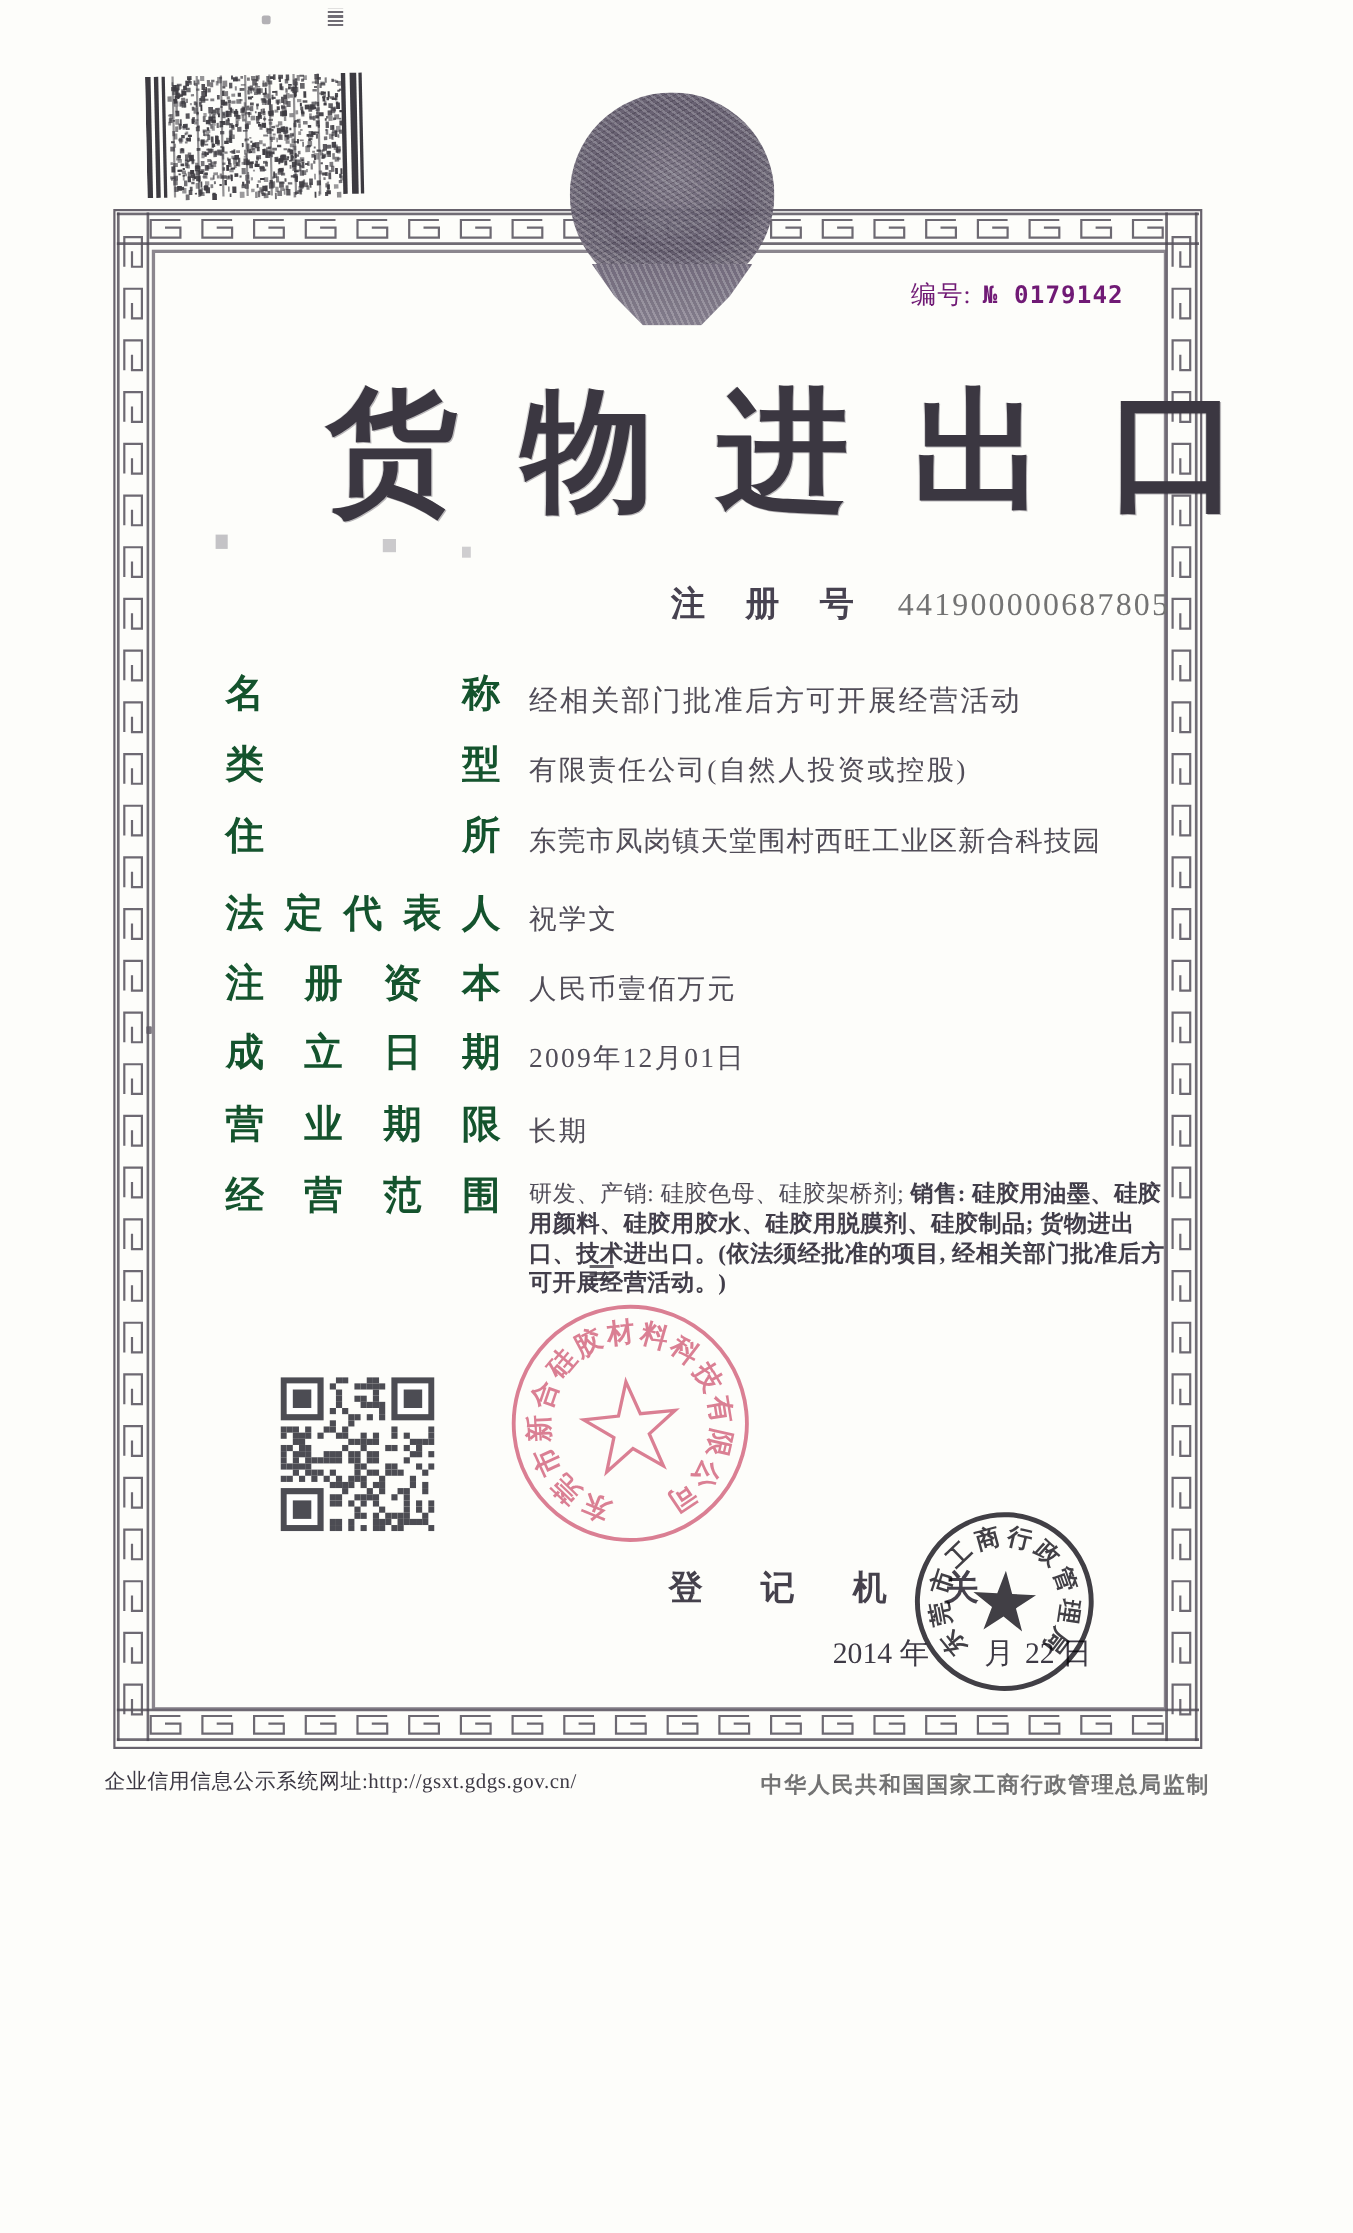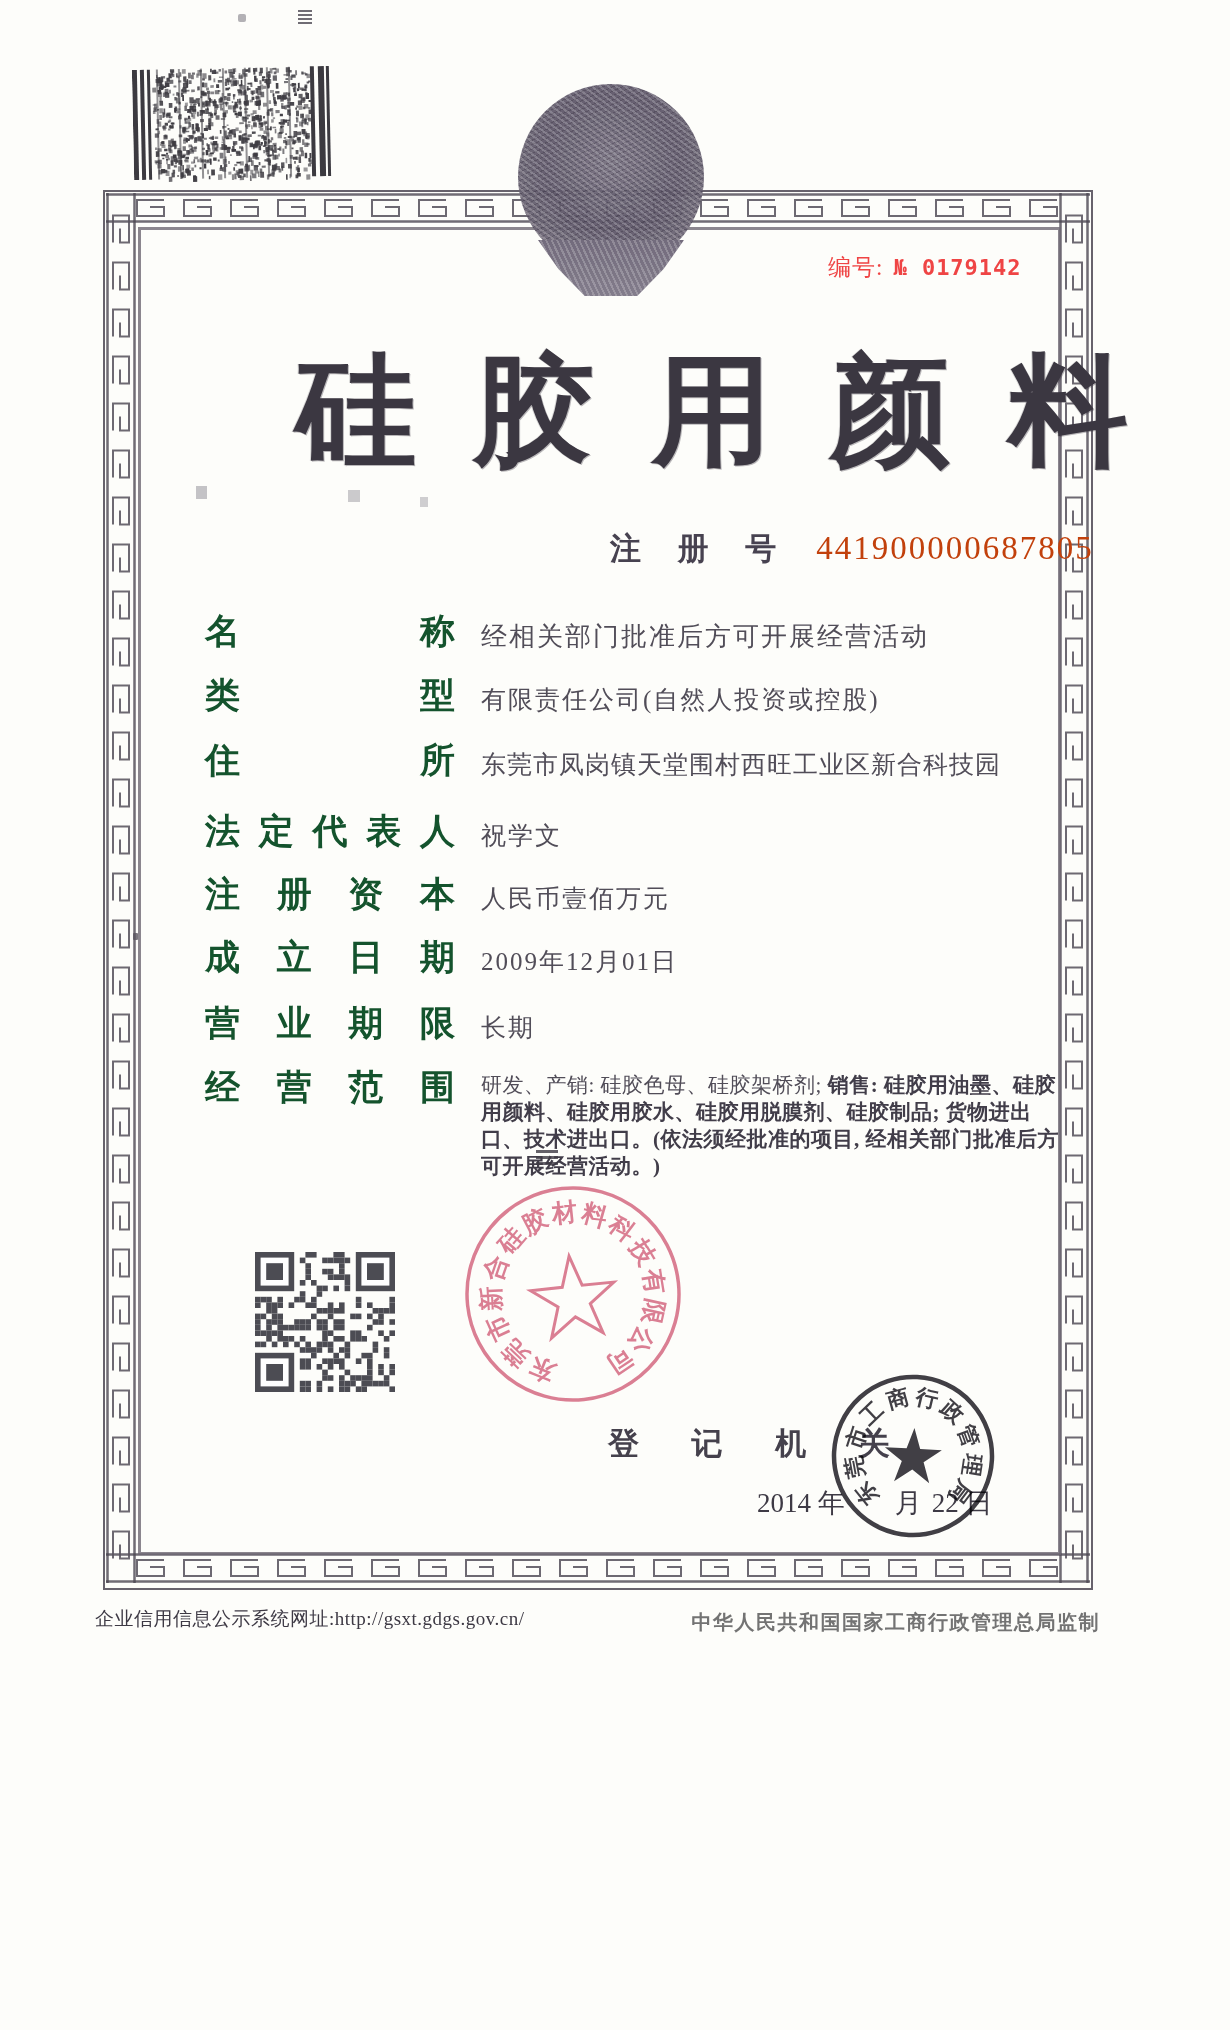--- a/index.html
+++ b/index.html
@@ -22,27 +22,27 @@
       repeating-linear-gradient(37deg,rgba(255,255,255,.20) 0 2px,rgba(0,0,0,0) 2px 5px),
       repeating-linear-gradient(-24deg,rgba(25,18,35,.28) 0 1px,rgba(0,0,0,0) 1px 4px),
       radial-gradient(circle at 50% 42%,#736c7d 0%,#5a5366 48%,#6b6474 72%,#847d8c 100%);}
   .em-b{position:absolute;left:33px;top:156px;width:146px;height:56px;
     clip-path:polygon(0% 0%,100% 0%,86% 52%,68% 100%,32% 100%,14% 52%);
     background:
       repeating-linear-gradient(65deg,rgba(255,255,255,.22) 0 2px,rgba(0,0,0,0) 2px 5px),
       linear-gradient(#675f72,#7a7384);}
 
   
-  .serial{position:absolute;left:828px;top:252px;font-family:"Liberation Serif",serif;font-size:23px;color:#ef4444;letter-spacing:1px;}
+  .serial{position:absolute;left:828px;top:252px;font-family:"Liberation Serif",serif;font-size:23px;color:#701a75;letter-spacing:1px;}
   .serial .no{font-family:"DejaVu Sans Mono",monospace;font-weight:700;margin-left:10px;font-size:22px;}
   .title{position:absolute;left:296px;top:338px;font-size:120px;line-height:1.2;font-weight:900;letter-spacing:58px;color:#3b3741;
          text-shadow:1px 1px 0 rgba(59,55,65,.35), -1px 0 0 rgba(59,55,65,.2);white-space:nowrap;}
   .regno{position:absolute;left:610px;top:528px;color:#474250;white-space:nowrap;}
   .regno .lab{font-size:31px;font-weight:700;letter-spacing:14px;}
-  .regno .val{font-family:"Liberation Serif",serif;font-size:33px;letter-spacing:2px;margin-left:26px;color:#c2410c;}
+  .regno .val{font-family:"Liberation Serif",serif;font-size:29px;letter-spacing:2px;margin-left:26px;color:#737373;}
 
   
   .row{position:absolute;left:205px;display:flex;}
   .flabel{width:250px;min-width:250px;font-size:35px;line-height:1.1;font-weight:700;color:#14532d;
           text-align:justify;text-align-last:justify;text-justify:inter-character;}
   .fvalue{margin-left:26px;margin-top:7px;font-family:"Liberation Serif",serif;font-size:25px;letter-spacing:2px;color:#514d58;white-space:nowrap;}
   .fvalue.long{letter-spacing:1px;}
   .scope{white-space:normal;width:588px;font-size:21px;line-height:27px;letter-spacing:.5px;margin-top:4px;}
   .scope .seg-b{font-weight:700;color:#413d49;}
 
@@ -973,21 +973,21 @@
         <rect x="139.9" y="54.2" width="2.3" height="1.8" fill="#2e2c33" opacity="0.53"></rect>
       </svg></div>
   <div class="emblem">
     <div class="em-c"></div>
     <div class="em-b"></div>
   </div>
 
   <div class="serial">
     <span>编号:</span><span class="no">№ 0179142</span>
   </div>
-  <div class="title">硅胶用颜料</div>
+  <div class="title">货物进出口</div>
   <div class="regno">
     <span class="lab">注 册 号</span><span class="val">441900000687805</span>
   </div>
 
   <div class="row" style="top:612px;">
     <div class="flabel">名称</div>
     <div class="fvalue" style="font-size:26px;">经相关部门批准后方可开展经营活动</div>
   </div>
   <div class="row" style="top:676px;">
     <div class="flabel">类型</div>

